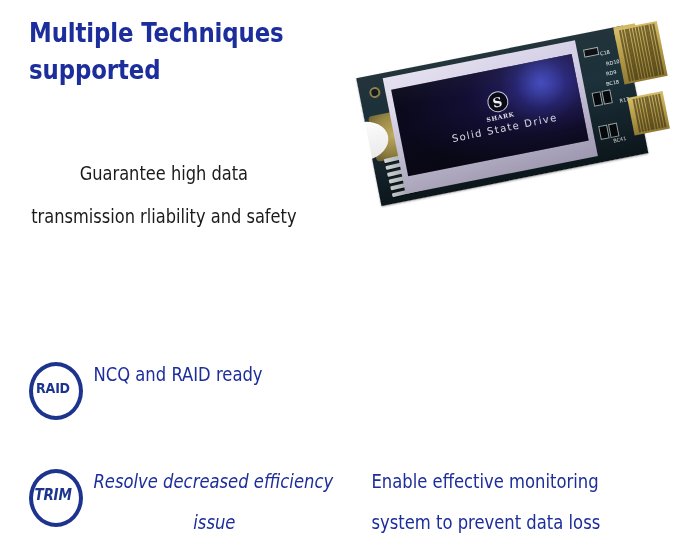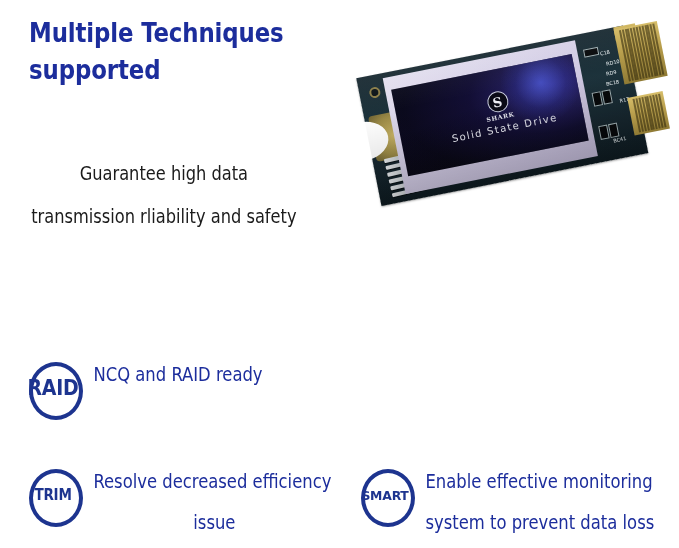--- a/index.html
+++ b/index.html
@@ -61,21 +61,21 @@
     width: 679px;
     height: 200px;
   }
   .feature {
     position: absolute;
     display: flex;
     align-items: flex-start;
   }
   .feature.f-raid  { left: 26px;  top: 6px;   width: 330px; }
   .feature.f-ecc   { left: 358px; top: 6px;   width: 320px; }
-  .feature.f-trim  { left: 26px;  top: 113px; width: 330px; }
+  .feature.f-trim  { left: 26px;  top: 113px; width: 330px; font-style: italic; }
   .feature.f-smart { left: 358px; top: 113px; width: 320px; }
 
   .badge {
     position: relative;
     flex: 0 0 auto;
     width: 54px;
     height: 56px;
     margin-top: 6px;
   }
   .badge .ring {
@@ -96,21 +96,21 @@
     height: 56px;
     display: flex;
     align-items: center;
     justify-content: center;
     color: #1d348f;
     font-family: "DejaVu Sans Condensed", "Liberation Sans Narrow", "Liberation Sans", sans-serif;
     font-weight: 700;
     letter-spacing: -0.2px;
     white-space: nowrap;
   }
-  .badge.sz-raid  .btxt { font-size: 21px; }
+  .badge.sz-raid  .btxt { font-size: 14px; }
   .badge.sz-ecc   .btxt { font-size: 17px; }
   .badge.sz-trim  .btxt { font-size: 15px; }
   .badge.sz-smart .btxt { font-size: 13px; transform: scaleX(1.06); }
 
   .ftext {
     flex: 1 1 auto;
     color: #1c2d9c;
     font-family: "DejaVu Sans Condensed", "Liberation Sans Narrow", "Liberation Sans", sans-serif;
     font-size: 19px;
     font-weight: 400;
@@ -494,24 +494,20 @@
         <div class="ring"></div>
         <div class="btxt">TRIM</div>
       </div>
       <div class="ftext">
         <span class="ln a">Resolve decreased efficiency</span>
         <span class="ln b">issue</span>
       </div>
     </div>
 
     <div class="feature f-smart">
-      <div class="badge sz-smart">
-        <div class="ring"></div>
-        <div class="btxt">SMART</div>
-      </div>
       <div class="ftext">
         <span class="ln a">Enable effective monitoring</span>
         <span class="ln b">system to prevent data loss</span>
       </div>
     </div>
 
   </div>
 </div>
 
 </body></html>

